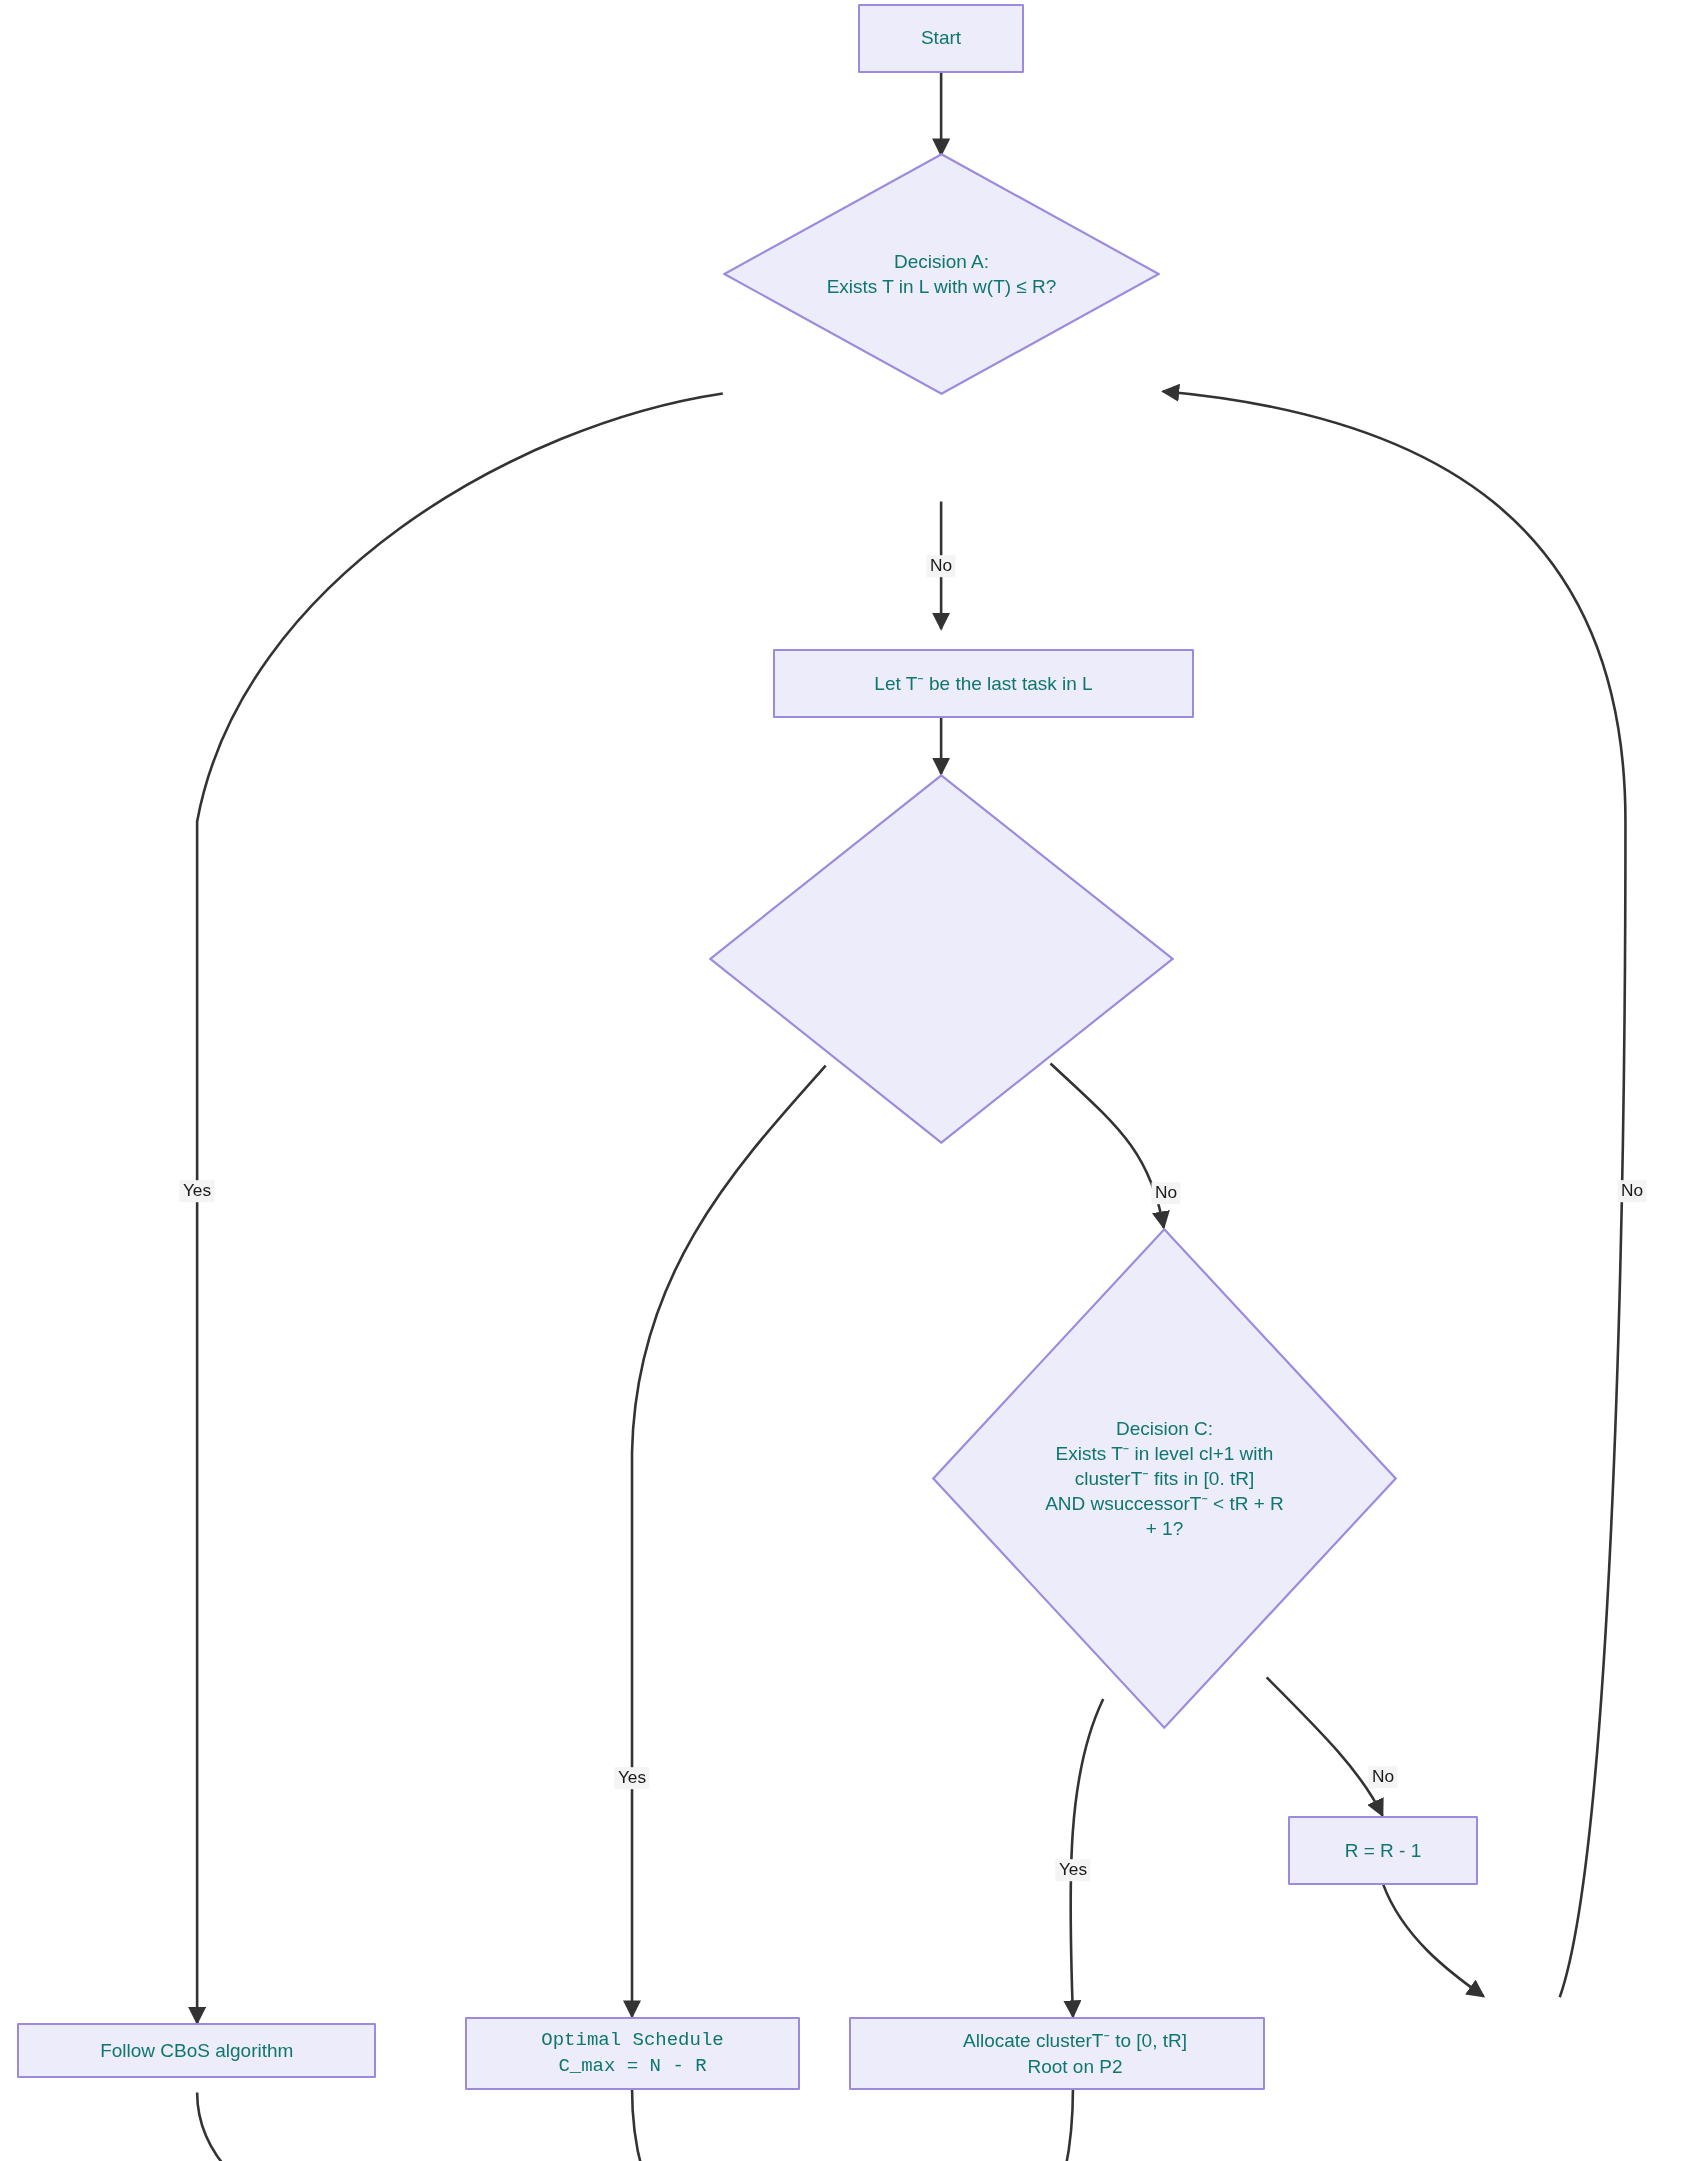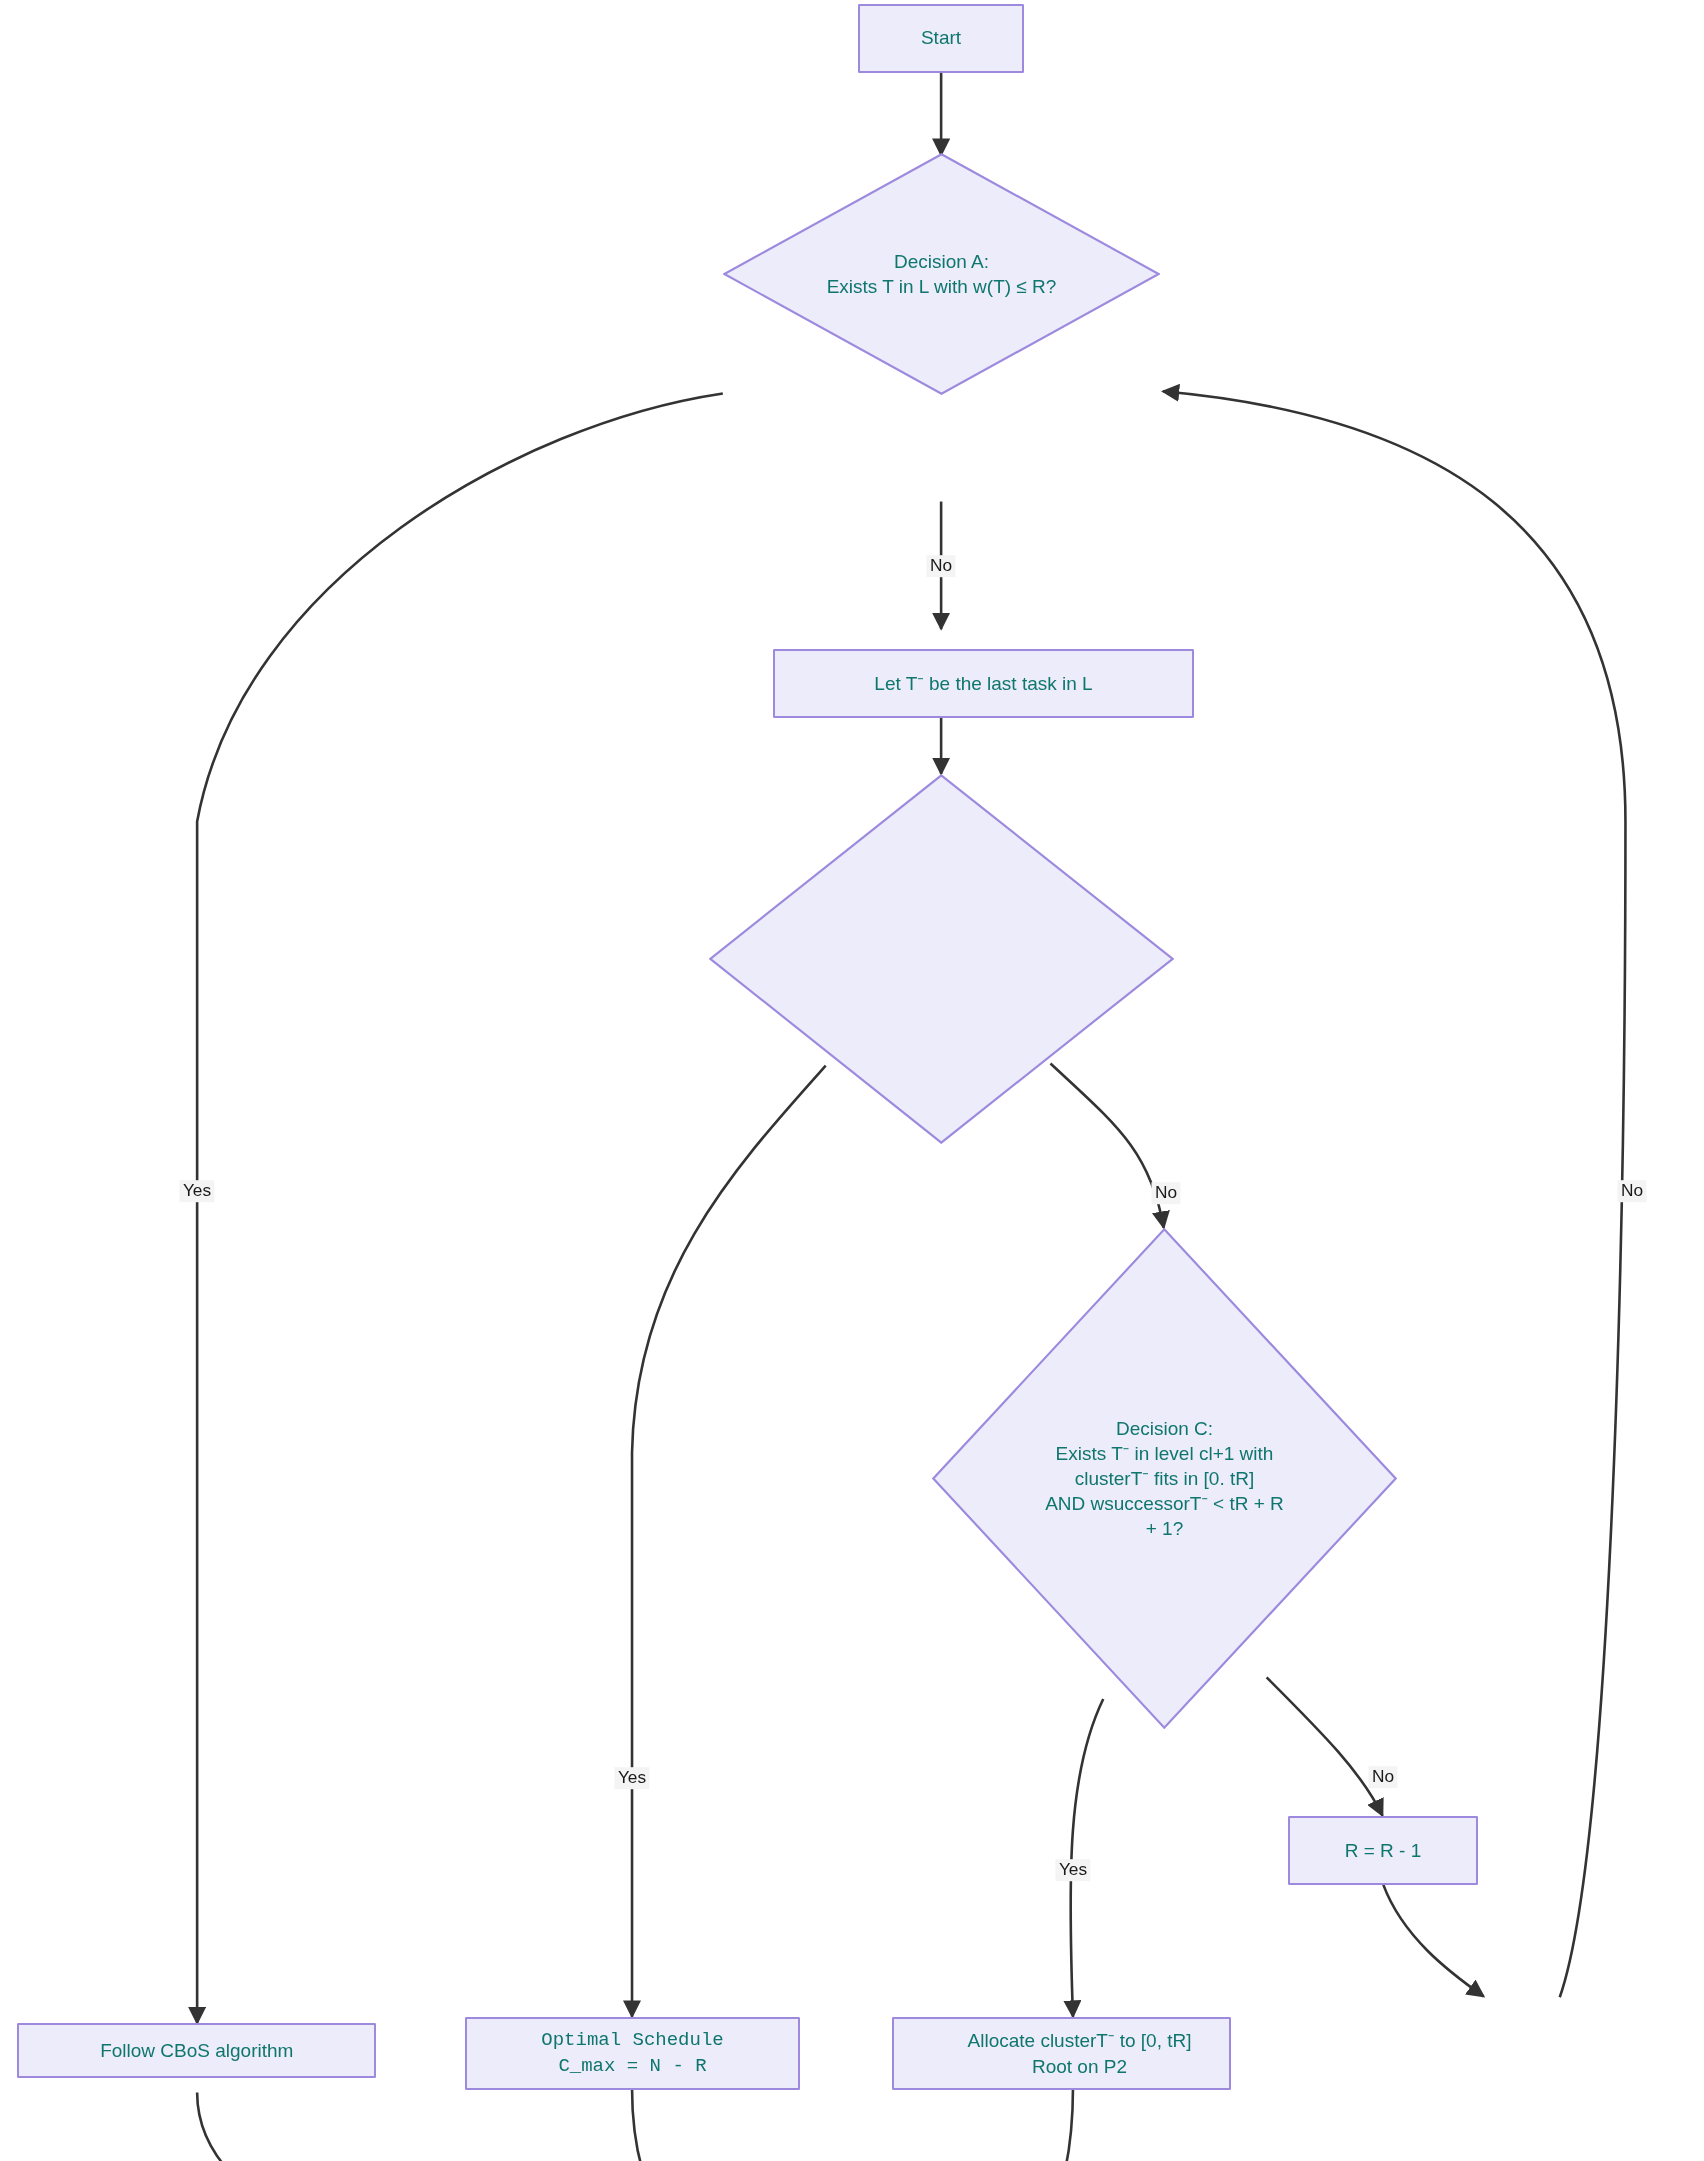--- a/index.html
+++ b/index.html
@@ -158,21 +158,21 @@
 
   <div class="node node-rect" style="left:17.3px; top:2023px; width:359px; height:55px;">
     <span class="node-text">Follow CBoS algorithm</span>
   </div>
 
   <div class="node node-rect" style="left:465px; top:2017px; width:335px; height:73px;font-family:Liberation Mono, monospace;">
     <span class="node-text">Optimal Schedule
 C_max = N - R</span>
   </div>
 
-  <div class="node node-rect" style="left:892px; top:2017px; width:339px; height:73px;padding-left:36px;">
+  <div class="node node-rect" style="left:849px; top:2017px; width:416px; height:73px;padding-left:36px;">
     <span class="node-text">Allocate clusterT⁻ to [0, tR]
 Root on P2</span>
   </div>
 
   <span class="edge-label" style="left:197px; top:1191px;">Yes</span>
 
   <span class="edge-label" style="left:941px; top:566px;">No</span>
 
   <span class="edge-label" style="left:632px; top:1778px;">Yes</span>
 

